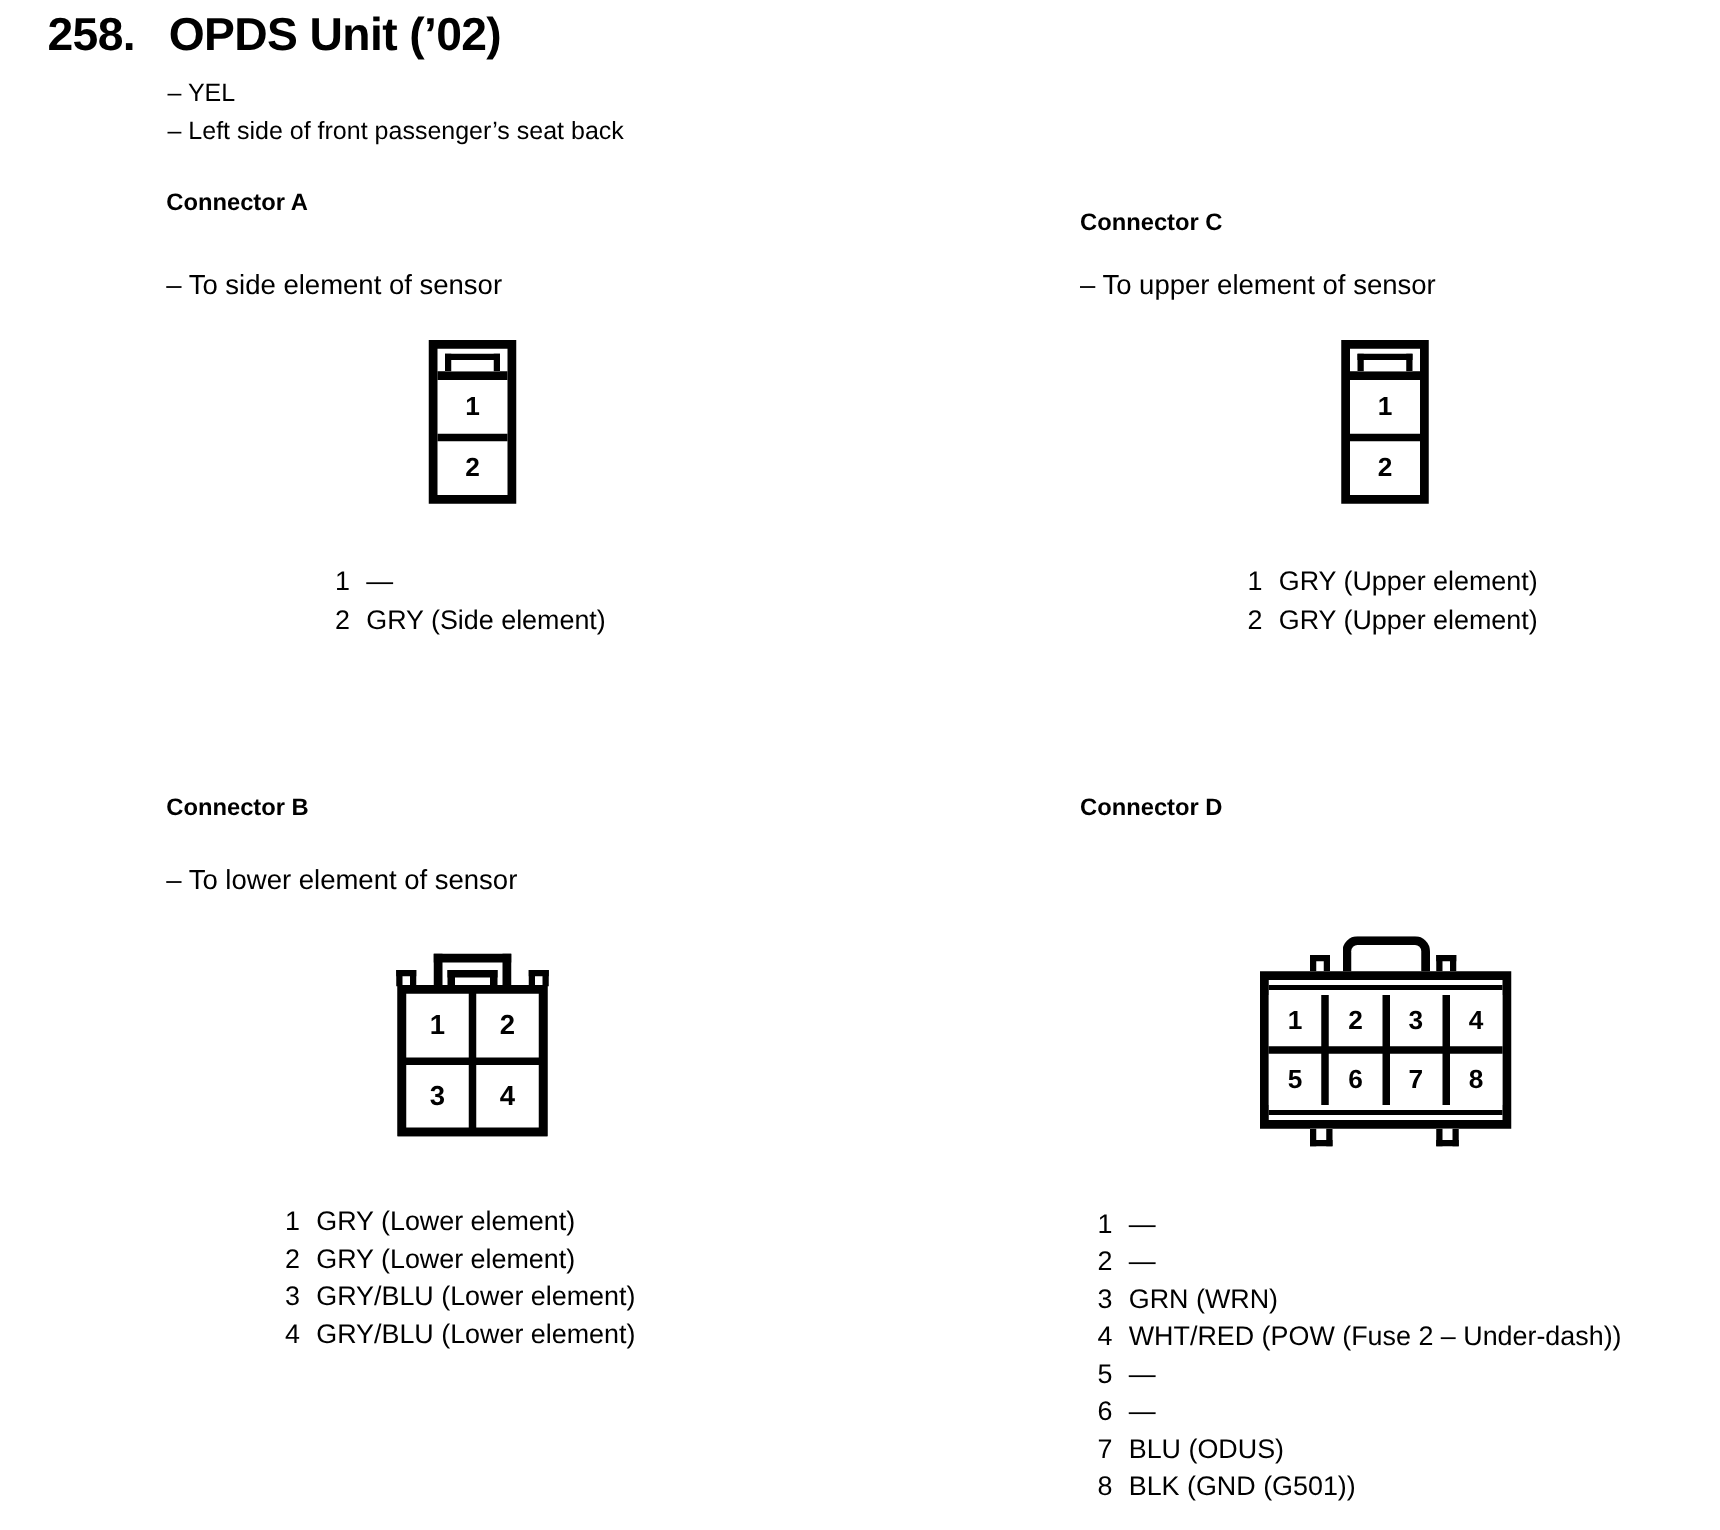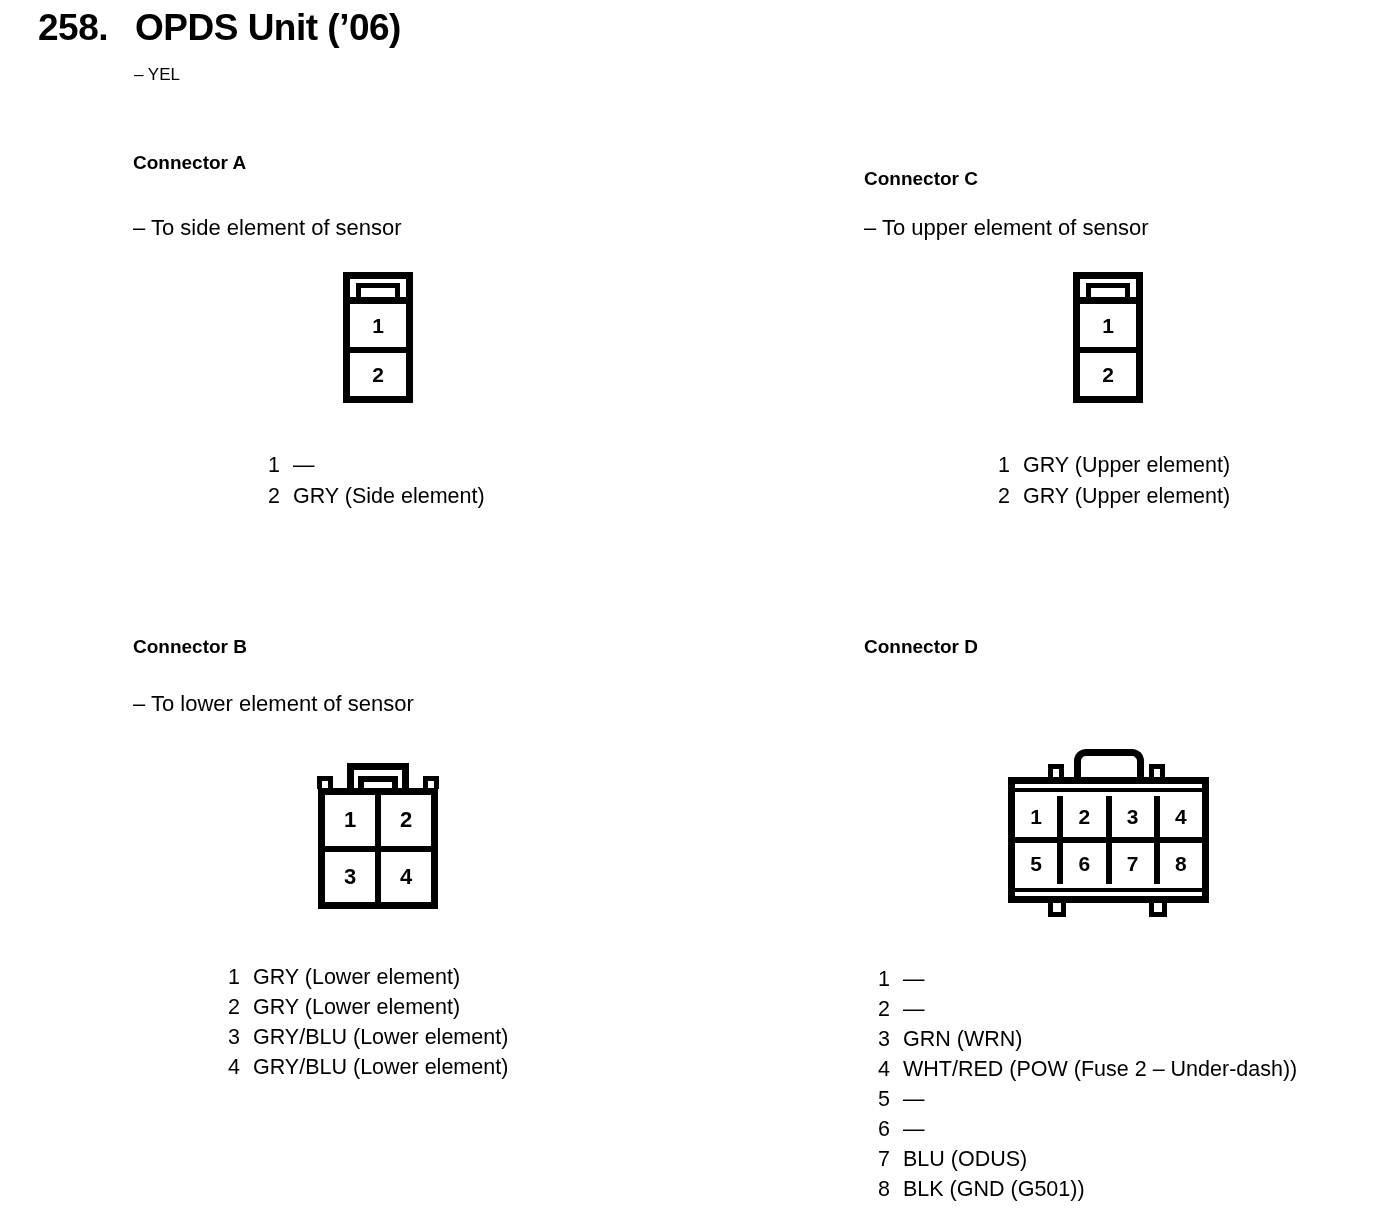--- a/index.html
+++ b/index.html
@@ -17,21 +17,21 @@
   }
   
   .title-row {
     position:absolute; left:38px; top:6px;
     display:flex; font-size:37px; font-weight:bold; line-height:44px;
     letter-spacing:-0.5px; white-space:nowrap;
   }
   .t-num { width:97px; flex:0 0 auto; }
   .notes {
     position:absolute; left:134px; top:60px;
-    font-size:17px; line-height:30px; white-space:nowrap;
+    font-size:20px; line-height:30px; white-space:nowrap;
   }
   .conn-head {
     position:absolute; font-size:19px; font-weight:bold; line-height:30px; white-space:nowrap;
   }
   .conn-sub {
     position:absolute; font-size:22px; line-height:28px; white-space:nowrap;margin-top:28px;
   }
   .pinlist { position:absolute; font-size:21.5px; }
   .pin-row { display:flex; align-items:center; height:30px; }
   .pin-row.h31 { height:31px; }
@@ -117,24 +117,25 @@
   }
   .d-ear-bl { left:40px; } .d-ear-br { right:42px; }
 </style>
 </head>
 <body>
 
 <div class="page">
 
   <div class="title-row">
     <span class="t-num">258.</span>
-    <span class="t-text">OPDS Unit (’06)</span>
+    <span class="t-text">OPDS Unit (’02)</span>
   </div>
   <div class="notes">
     <div>– YEL</div>
+    <div>– Left side of front passenger’s seat back</div>
   </div>
 
   <div class="conn-head" style="left:133px; top:148px">Connector A</div>
   <div class="conn-sub" style="left:133px; top:186px">– To side element of sensor</div>
 
   <div class="conn2" style="left:343px; top:272px">
     <div class="c2-latch">
       <div class="c2-tab"></div>
     </div>
     <div class="c2-cell">1</div>

